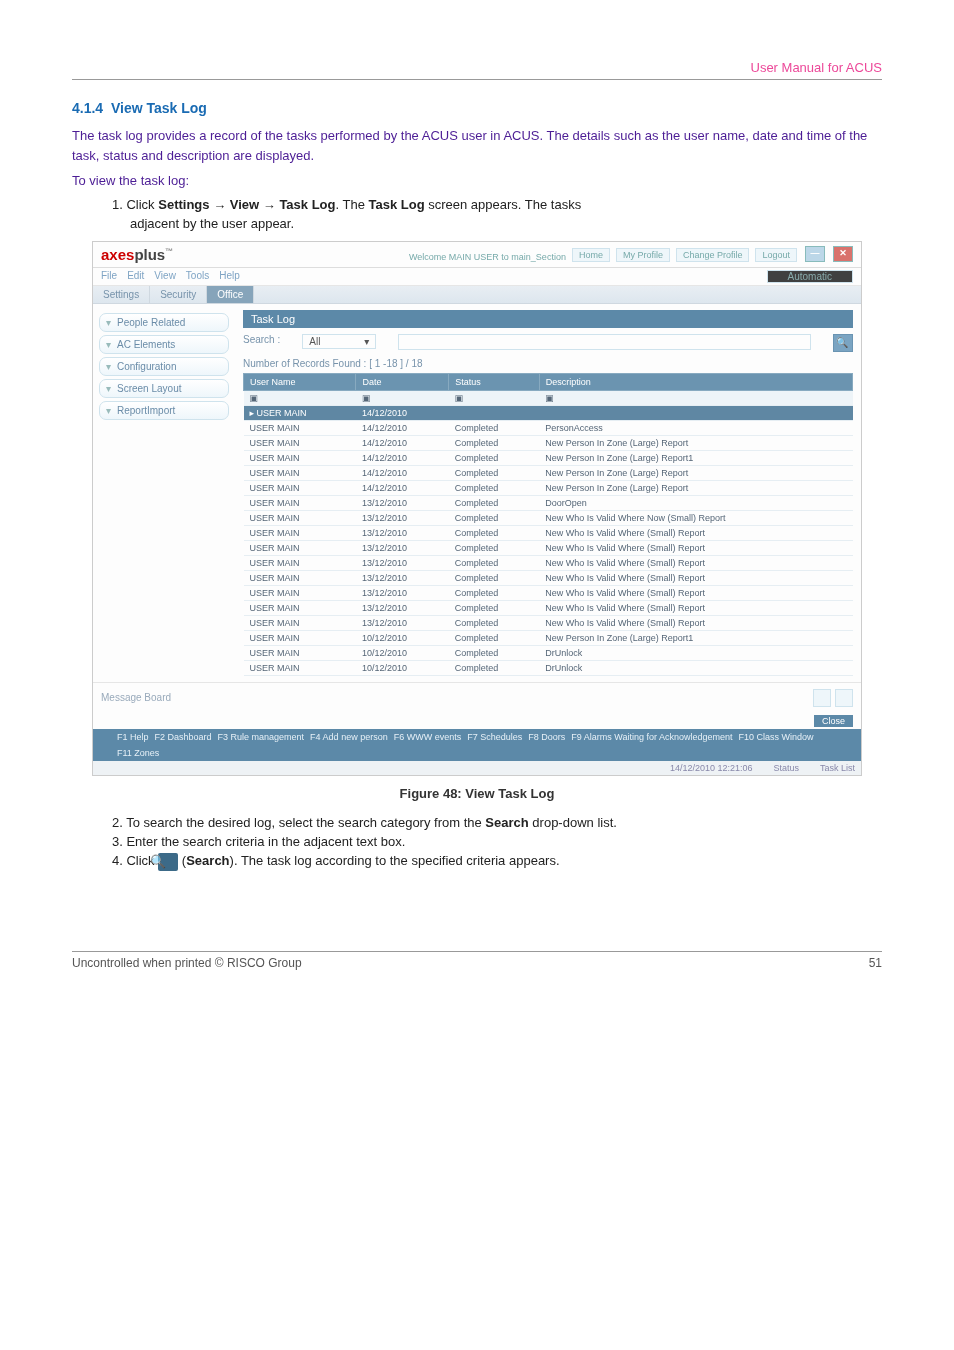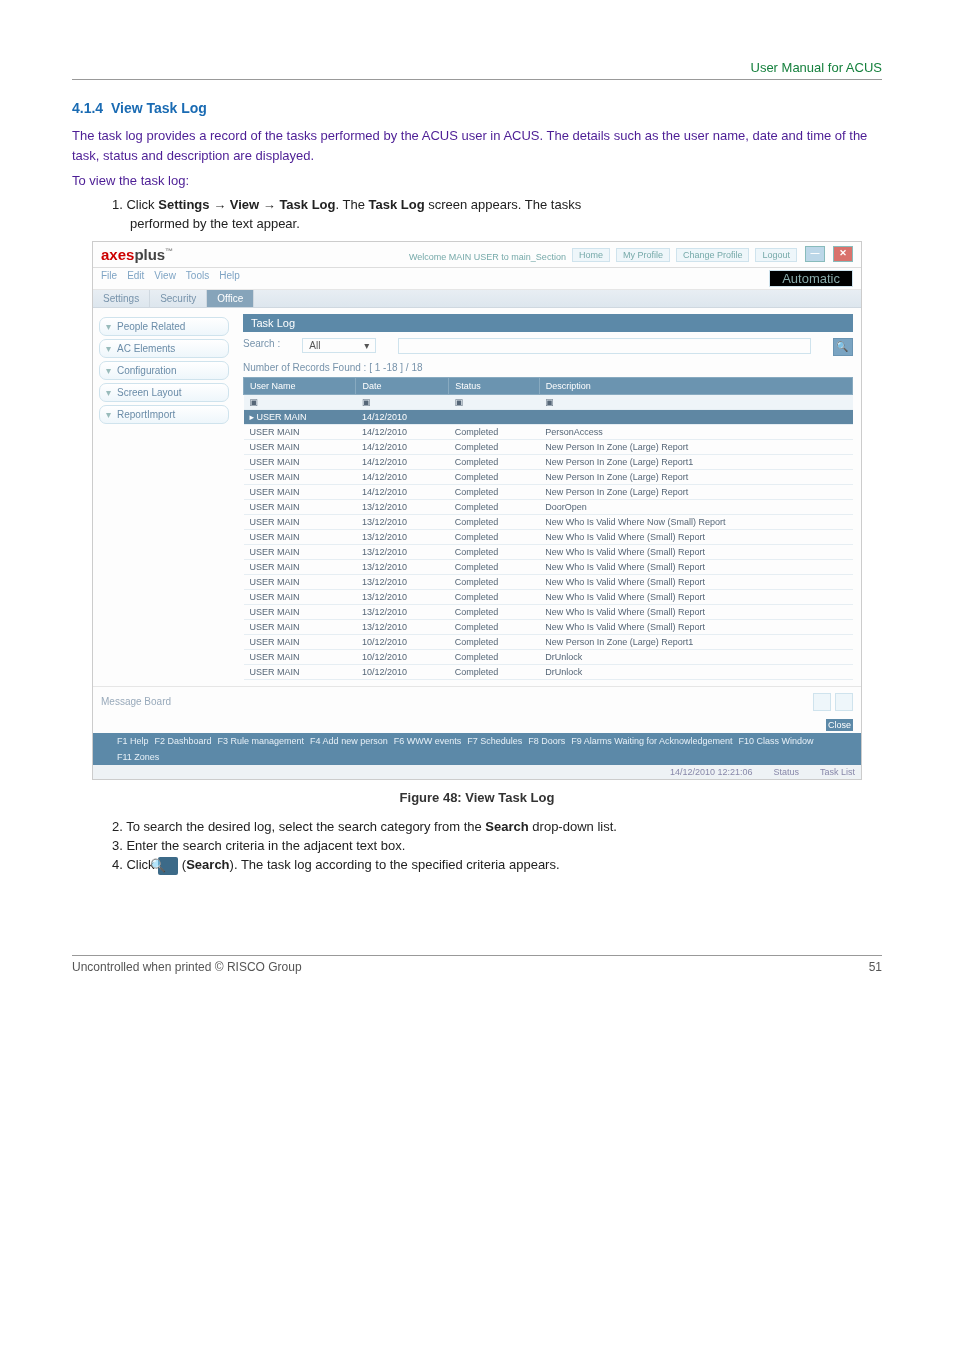--- a/index.html
+++ b/index.html
@@ -1,33 +1,33 @@
 <!DOCTYPE html>
 <html><head>
 <meta charset="utf-8">
 <style>
 body{margin:0;font-family:Arial,Helvetica,sans-serif;background:#fff;width:954px;color:#333}
 .page{padding:60px 72px 40px 72px;box-sizing:border-box}
 .hdr-line{border-bottom:1px solid #999;padding-bottom:4px;margin-bottom:20px}
-.hdr-right{text-align:right;font-size:13px;color:#15803d}
+.hdr-right{text-align:right;font-size:13px;color:#ec4899}
 .sect-title{color:#1a6bb3;font-weight:bold;font-size:14px;margin:18px 0 10px}
 .body-text{font-size:13px;color:#4c1d95;line-height:1.5;margin:6px 0}
 .step{font-size:13px;color:#222;margin:4px 0 4px 40px;text-indent:-18px;padding-left:18px}
 .sub-step{font-size:13px;color:#222;margin:2px 0 8px 58px}
 .screenshot{border:1px solid #ccc;margin:10px auto;width:768px;background:#fdfdfd;font-size:10px;color:#555}
 .app-bar{display:flex;align-items:center;padding:4px 8px;border-bottom:1px solid #ddd}
 .brand{font-weight:bold;font-size:15px;color:#444}
 .brand .red{color:#c00}
 .brand sup{font-size:8px;color:#888}
 .topright{margin-left:auto;display:flex;align-items:flex-end;gap:6px;font-size:9px;color:#7aa}
 .seg{border:1px solid #cfe3ed;background:#eef6fa;padding:1px 6px;border-radius:0}
 .winbtn{display:inline-block;width:18px;height:14px;background:#bcd7e8;border:1px solid #8bb;margin-left:2px;text-align:center;line-height:12px;color:#fff;font-weight:bold}
 .winbtn.close{background:#d9726c}
 .menubar{font-size:10px;color:#7fa4c4;padding:2px 8px;border-bottom:1px solid #e6e6e6;display:flex;gap:10px}
-.autolbl{margin-left:auto;color:#8aa;font-size:13px;border:1px solid #cfe3ed;padding:0 12px;background:#000000}
+.autolbl{margin-left:auto;color:#8aa;font-size:10px;border:1px solid #cfe3ed;padding:0 20px;background:#404040}
 .tabs{display:flex;background:linear-gradient(#e8eef3,#dde6ee);border-bottom:1px solid #cfd8e0;font-size:10px}
 .tab{padding:3px 10px;color:#7793ab;border-right:1px solid #cfd8e0}
 .tab.active{background:#86a4ba;color:#fff}
 .work{display:flex}
 .sidecol{width:130px;padding:6px}
 .acc-item{border:1px solid #cfe3ed;border-radius:7px;padding:3px 6px;margin:3px 0;font-size:10px;color:#6a8ca8;background:linear-gradient(#fff,#eef6fb)}
 .acc-item .chev{display:inline-block;width:8px;margin-right:3px;color:#9bb}
 .main{flex:1;padding:6px 8px}
 .panel-title{background:#5c89a8;color:#fff;font-size:11px;padding:3px 8px}
 .search-row{display:flex;align-items:flex-start;gap:22px;margin:6px 0}
@@ -37,21 +37,21 @@
 .search-row .go{width:18px;height:16px;background:#7aa4c2;color:#fff;display:flex;align-items:center;justify-content:center;border:1px solid #6a94b2}
 .count{color:#7793ab;font-size:10px;margin:2px 0 4px}
 table.tbl{width:100%;border-collapse:collapse;font-size:9px}
 table.tbl th{background:#6b94b0;color:#fff;font-weight:normal;padding:3px 6px;text-align:left;border:1px solid #88aac0}
 table.tbl td{padding:2px 6px;border-bottom:1px solid #e6eef3;color:#567}
 table.tbl tr.filter td{background:#eef4f8}
 table.tbl tr.sel td{background:#5f87a3;color:#fff}
 .msgbrd{padding:6px 8px;font-size:10px;color:#9ab;border-top:1px solid #e6e6e6;display:flex;align-items:center}
 .msgbrd .icons{margin-left:auto;display:flex;gap:4px}
 .msg-icon{width:16px;height:16px;border:1px solid #cfe3ed;background:#eef6fa}
-.closebtn{background:#5c89a8;color:#fff;padding:1px 2px;font-size:9px;margin-left:auto;display:inline-block}
+.closebtn{background:#5c89a8;color:#fff;padding:1px 8px;font-size:9px;margin-left:auto;display:inline-block}
 .fkeys{background:#5c89a8;color:#e6f0f7;font-size:9px;padding:3px 24px;display:flex;gap:6px;flex-wrap:wrap}
 .fkeys span{white-space:nowrap}
 .status{background:#eef2f5;font-size:9px;color:#88a;padding:2px 6px;display:flex}
 .status .r{margin-left:auto;display:flex;gap:21px}
 .fig-caption{text-align:center;font-weight:bold;font-size:13px;margin:10px 0 14px}
 .footer{border-top:1px solid #999;margin-top:80px;padding-top:4px;display:flex;font-size:12px;color:#555}
 .footer .r{margin-left:auto}
 .inline-icon{display:inline-flex;width:20px;height:18px;background:#3c6a88;color:#fff;align-items:center;justify-content:center;border-radius:2px;vertical-align:middle}
 </style>
 </head>
@@ -65,21 +65,21 @@
   <div class="sect-title">
     <span>4.1.4</span>&nbsp;&nbsp;<span>View Task Log</span>
   </div>
 
   <p class="body-text">The task log provides a record of the tasks performed by the ACUS user in ACUS. The details such as the user name, date and time of the task, status and description are displayed.</p>
   <p class="body-text">To view the task log:</p>
 
   <div class="step">
     <span>1.   Click </span><b>Settings</b><span> → </span><b>View</b><span> → </span><b>Task Log</b><span>. The </span><b>Task Log</b><span> screen appears. The tasks</span>
   </div>
-  <div class="sub-step">performed by the text appear.</div>
+  <div class="sub-step">adjacent by the user appear.</div>
 
   <div class="screenshot">
     <div class="app-bar">
       <span class="brand"><span class="red">axes</span><span>plus</span><sup>™</sup></span>
       <div class="topright">
         <span>Welcome MAIN USER to main_Section</span>
         <span class="seg">Home</span>
         <span class="seg">My Profile</span>
         <span class="seg">Change Profile</span>
         <span class="seg">Logout</span>

